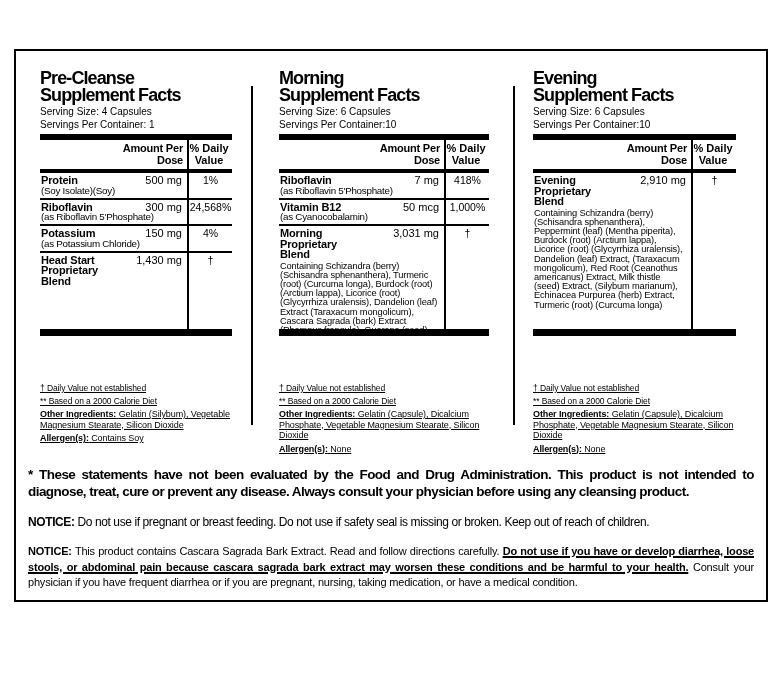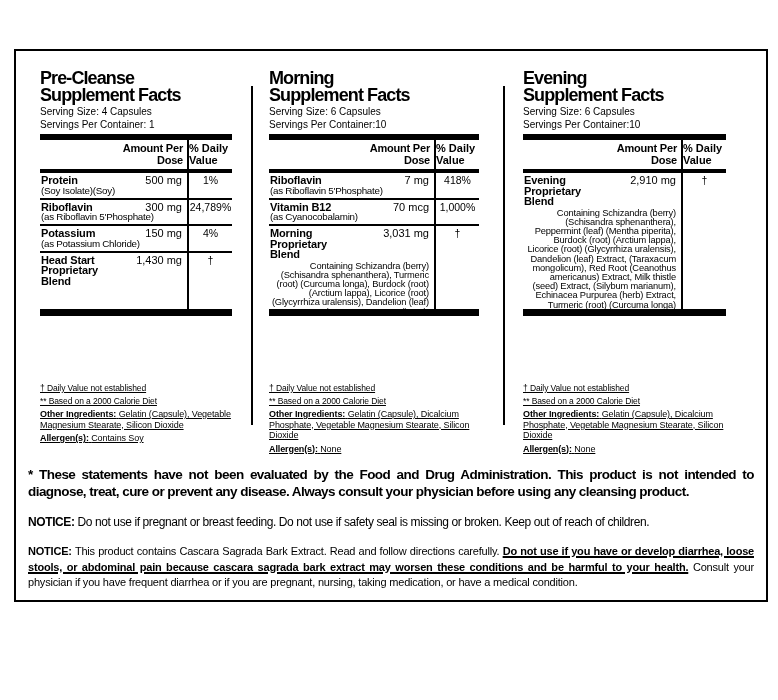--- a/index.html
+++ b/index.html
@@ -8,57 +8,57 @@
     font-family:"Liberation Sans", sans-serif; color:#000;
     -webkit-font-smoothing:antialiased;
   }
   .border-box {
     position:absolute; left:14px; top:49px; width:754px; height:553px;
     border:2px solid #000; box-sizing:border-box; background:#fff;
   }
   .panels { display:flex; align-items:flex-start; padding:19px 0 0 24px; }
   .panel { flex:none; }
   .panel.p1 { width:192px; }
-  .panel.p2 { width:210px; margin-left:16px; }
+  .panel.p2 { width:210px; margin-left:26px; }
   .panel.p3 { width:203px; margin-left:18px; }
   .vdiv { flex:none; width:2px; height:339px; background:#000; margin-top:16px; }
   .vdiv.d1 { margin-left:19px; }
   .vdiv.d2 { margin-left:24px; }
 
   .panel-title {
     margin:0; height:35px; font-size:18px; font-weight:bold;
     letter-spacing:-0.9px; line-height:16.5px; white-space:pre-line;
   }
   .serving { font-size:10px; line-height:13px; height:26px; margin-bottom:3px; }
 
   .facts-table { height:246px; }
   .bar { height:6px; background:#000; }
   .bar.bottom { height:7px; }
-  .tmid { height:169px; display:flex; flex-direction:column; overflow:hidden; }
+  .tmid { height:189px; display:flex; flex-direction:column; overflow:hidden; }
   .trow { display:flex; align-items:stretch; flex:none; }
   .trow .main { flex:1; min-width:0; padding:2px 5px 2px 1px; }
   .trow .dvc {
     flex:none; width:45px; border-left:2px solid #000; box-sizing:border-box;
     text-align:center; padding-top:2px; font-size:10.5px; line-height:11px;
   }
   .thead { border-bottom:4px solid #000; }
   .thead .main {
     text-align:right; font-weight:bold; white-space:pre-line;
     font-size:11px; line-height:11.5px; padding:3px 4px 3px 0; letter-spacing:-0.2px;
   }
   .thead .dvc {
-    text-align:left; font-weight:bold; white-space:pre-line;
+    text-align:center; font-weight:bold; white-space:pre-line;
     font-size:11px; line-height:11.5px; padding:3px 3px 3px 0;
   }
   .datarow + .datarow { border-top:2px solid #000; }
   .line1 { display:flex; justify-content:space-between; align-items:flex-start;gap:22px; }
   .nm { font-weight:bold; font-size:11px; line-height:10.5px; white-space:pre-line; letter-spacing:-0.15px; }
   .amt { font-weight:normal; font-size:11px; line-height:10.5px; white-space:nowrap; padding-left:4px; }
   .sub { font-size:9.8px; line-height:10px; letter-spacing:-0.25px; }
-  .blend { font-size:9.3px; line-height:9.2px; letter-spacing:-0.15px; margin-top:2px;text-align:right; }
+  .blend { font-size:9.3px; line-height:9.2px; letter-spacing:-0.15px; margin-top:2px; }
   .filler { flex:1 1 0; min-height:0; }
 
   .footnotes { margin-top:3px;text-decoration:underline; }
   .fn-small { font-size:8.5px; line-height:10px; margin-bottom:3px; letter-spacing:-0.1px; }
   .fn { font-size:9px; line-height:10.5px; margin-bottom:3px; letter-spacing:-0.1px; }
   .b { font-weight:bold; }
 
   .statement {
     margin:9px 12px 0; font-weight:bold; font-size:13.5px; line-height:17px;
     letter-spacing:-0.55px; text-align:justify;
@@ -101,21 +101,21 @@
             <div class="dvc">1%</div>
           </div>
           <div class="trow datarow">
             <div class="main">
               <div class="line1">
                 <span class="nm">Riboflavin</span>
                 <span class="amt">300 mg</span>
               </div>
               <div class="sub">(as Riboflavin 5'Phosphate)</div>
             </div>
-            <div class="dvc">24,789%</div>
+            <div class="dvc">24,568%</div>
           </div>
           <div class="trow datarow">
             <div class="main">
               <div class="line1">
                 <span class="nm">Potassium</span>
                 <span class="amt">150 mg</span>
               </div>
               <div class="sub">(as Potassium Chloride)</div>
             </div>
             <div class="dvc">4%</div>
@@ -133,21 +133,21 @@
           <div class="trow filler">
             <div class="main"></div>
             <div class="dvc"></div>
           </div>
         </div>
         <div class="bar bottom"></div>
       </div>
       <div class="footnotes">
         <div class="fn-small">† Daily Value not established</div>
         <div class="fn-small">** Based on a 2000 Calorie Diet</div>
-        <div class="fn"><span class="b">Other Ingredients:</span> <span>Gelatin (Capsule), Vegetable Magnesium Stearate, Silicon Dioxide</span></div>
+        <div class="fn"><span class="b">Other Ingredients:</span> <span>Gelatin (Silybum), Vegetable Magnesium Stearate, Silicon Dioxide</span></div>
         <div class="fn"><span class="b">Allergen(s):</span> <span>Contains Soy</span></div>
       </div>
     </section>
 
     <div class="vdiv d1"></div>
 
     <section class="panel p2">
       <h2 class="panel-title">Morning
 Supplement Facts</h2>
       <div class="serving">
@@ -170,21 +170,21 @@
                 <span class="amt">7 mg</span>
               </div>
               <div class="sub">(as Riboflavin 5'Phosphate)</div>
             </div>
             <div class="dvc">418%</div>
           </div>
           <div class="trow datarow">
             <div class="main">
               <div class="line1">
                 <span class="nm">Vitamin B12</span>
-                <span class="amt">70 mcg</span>
+                <span class="amt">50 mcg</span>
               </div>
               <div class="sub">(as Cyanocobalamin)</div>
             </div>
             <div class="dvc">1,000%</div>
           </div>
           <div class="trow datarow">
             <div class="main">
               <div class="line1">
                 <span class="nm">Morning
 Proprietary Blend</span>

